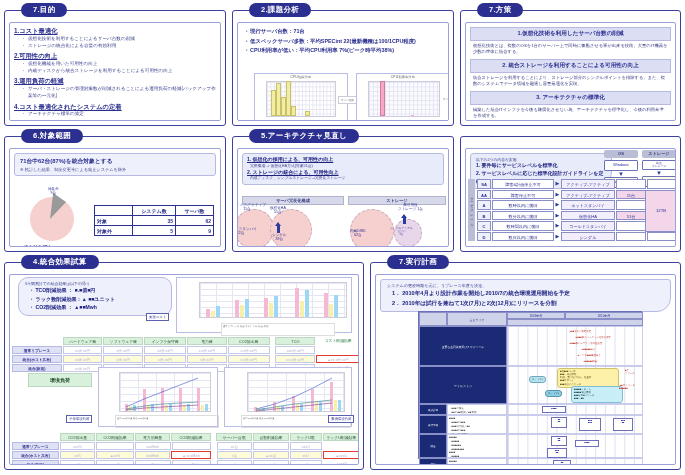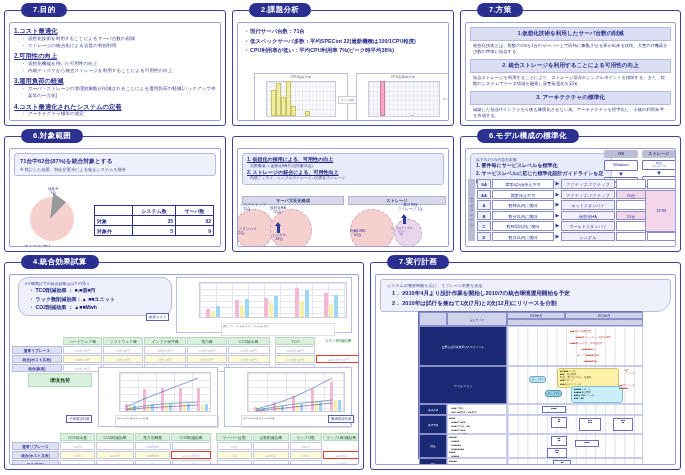--- a/index.html
+++ b/index.html
@@ -237,20 +237,21 @@
           <td class="rh">対象外</td>
           <td class="num">5</td>
           <td class="num">9</td>
         </tr>
       </tbody>
         </table>
     </div>
   </div>
 
   <div class="panel" style="left:232px;top:136px;width:222px;height:116px;">
+    <div class="ttl">5.アーキテクチャ見直し</div>
     <div class="body">
       <div class="s5box">
         <div class="h">1. 仮想化の採用による、可用性の向上</div>
         <div class="d">冗長構成 ⇒ 仮想化HA方式(対象51台)</div>
         <div class="h">2. ストレージの統合による、可用性向上</div>
         <div class="d">内蔵ディスク、シングルストレージ⇒冗長化ストレージ</div>
       </div>
 
       <div class="capb" style="position:absolute;left:4px;top:47px;width:100px;">サーバ冗長化構成</div>
       <div class="capb" style="position:absolute;left:110px;top:47px;width:96px;">ストレージ</div>
@@ -280,21 +281,20 @@
 1台</div>
         <div class="pielbl" style="left:52px;top:-2px;white-space:pre-line;">高可用性
 ストレージ 1台</div>
         <div class="arrow-stem" style="left:57px;top:13px;height:6px;"></div>
         <div class="arrow-up" style="left:55px;top:9px;"></div>
       </div>
     </div>
   </div>
 
   <div class="panel" style="left:460px;top:136px;width:221px;height:116px;">
-    <div class="ttl">6.モデル構成の標準化</div>
     <div class="body">
       <div class="s6lead" style="width:130px;">
         <div class="t">以下の2つの内容を実施</div>
         <div class="n">1. 要件毎にサービスレベルを標準化</div>
         <div class="n">2. サービスレベルに応じた標準化設計ガイドラインを定義</div>
       </div>
 
       <div style="position:absolute;left:138px;top:1px;width:34px;">
         <div class="colh">OS</div>
         <div class="ospill" style="margin-top:2px;">Windows</div>

